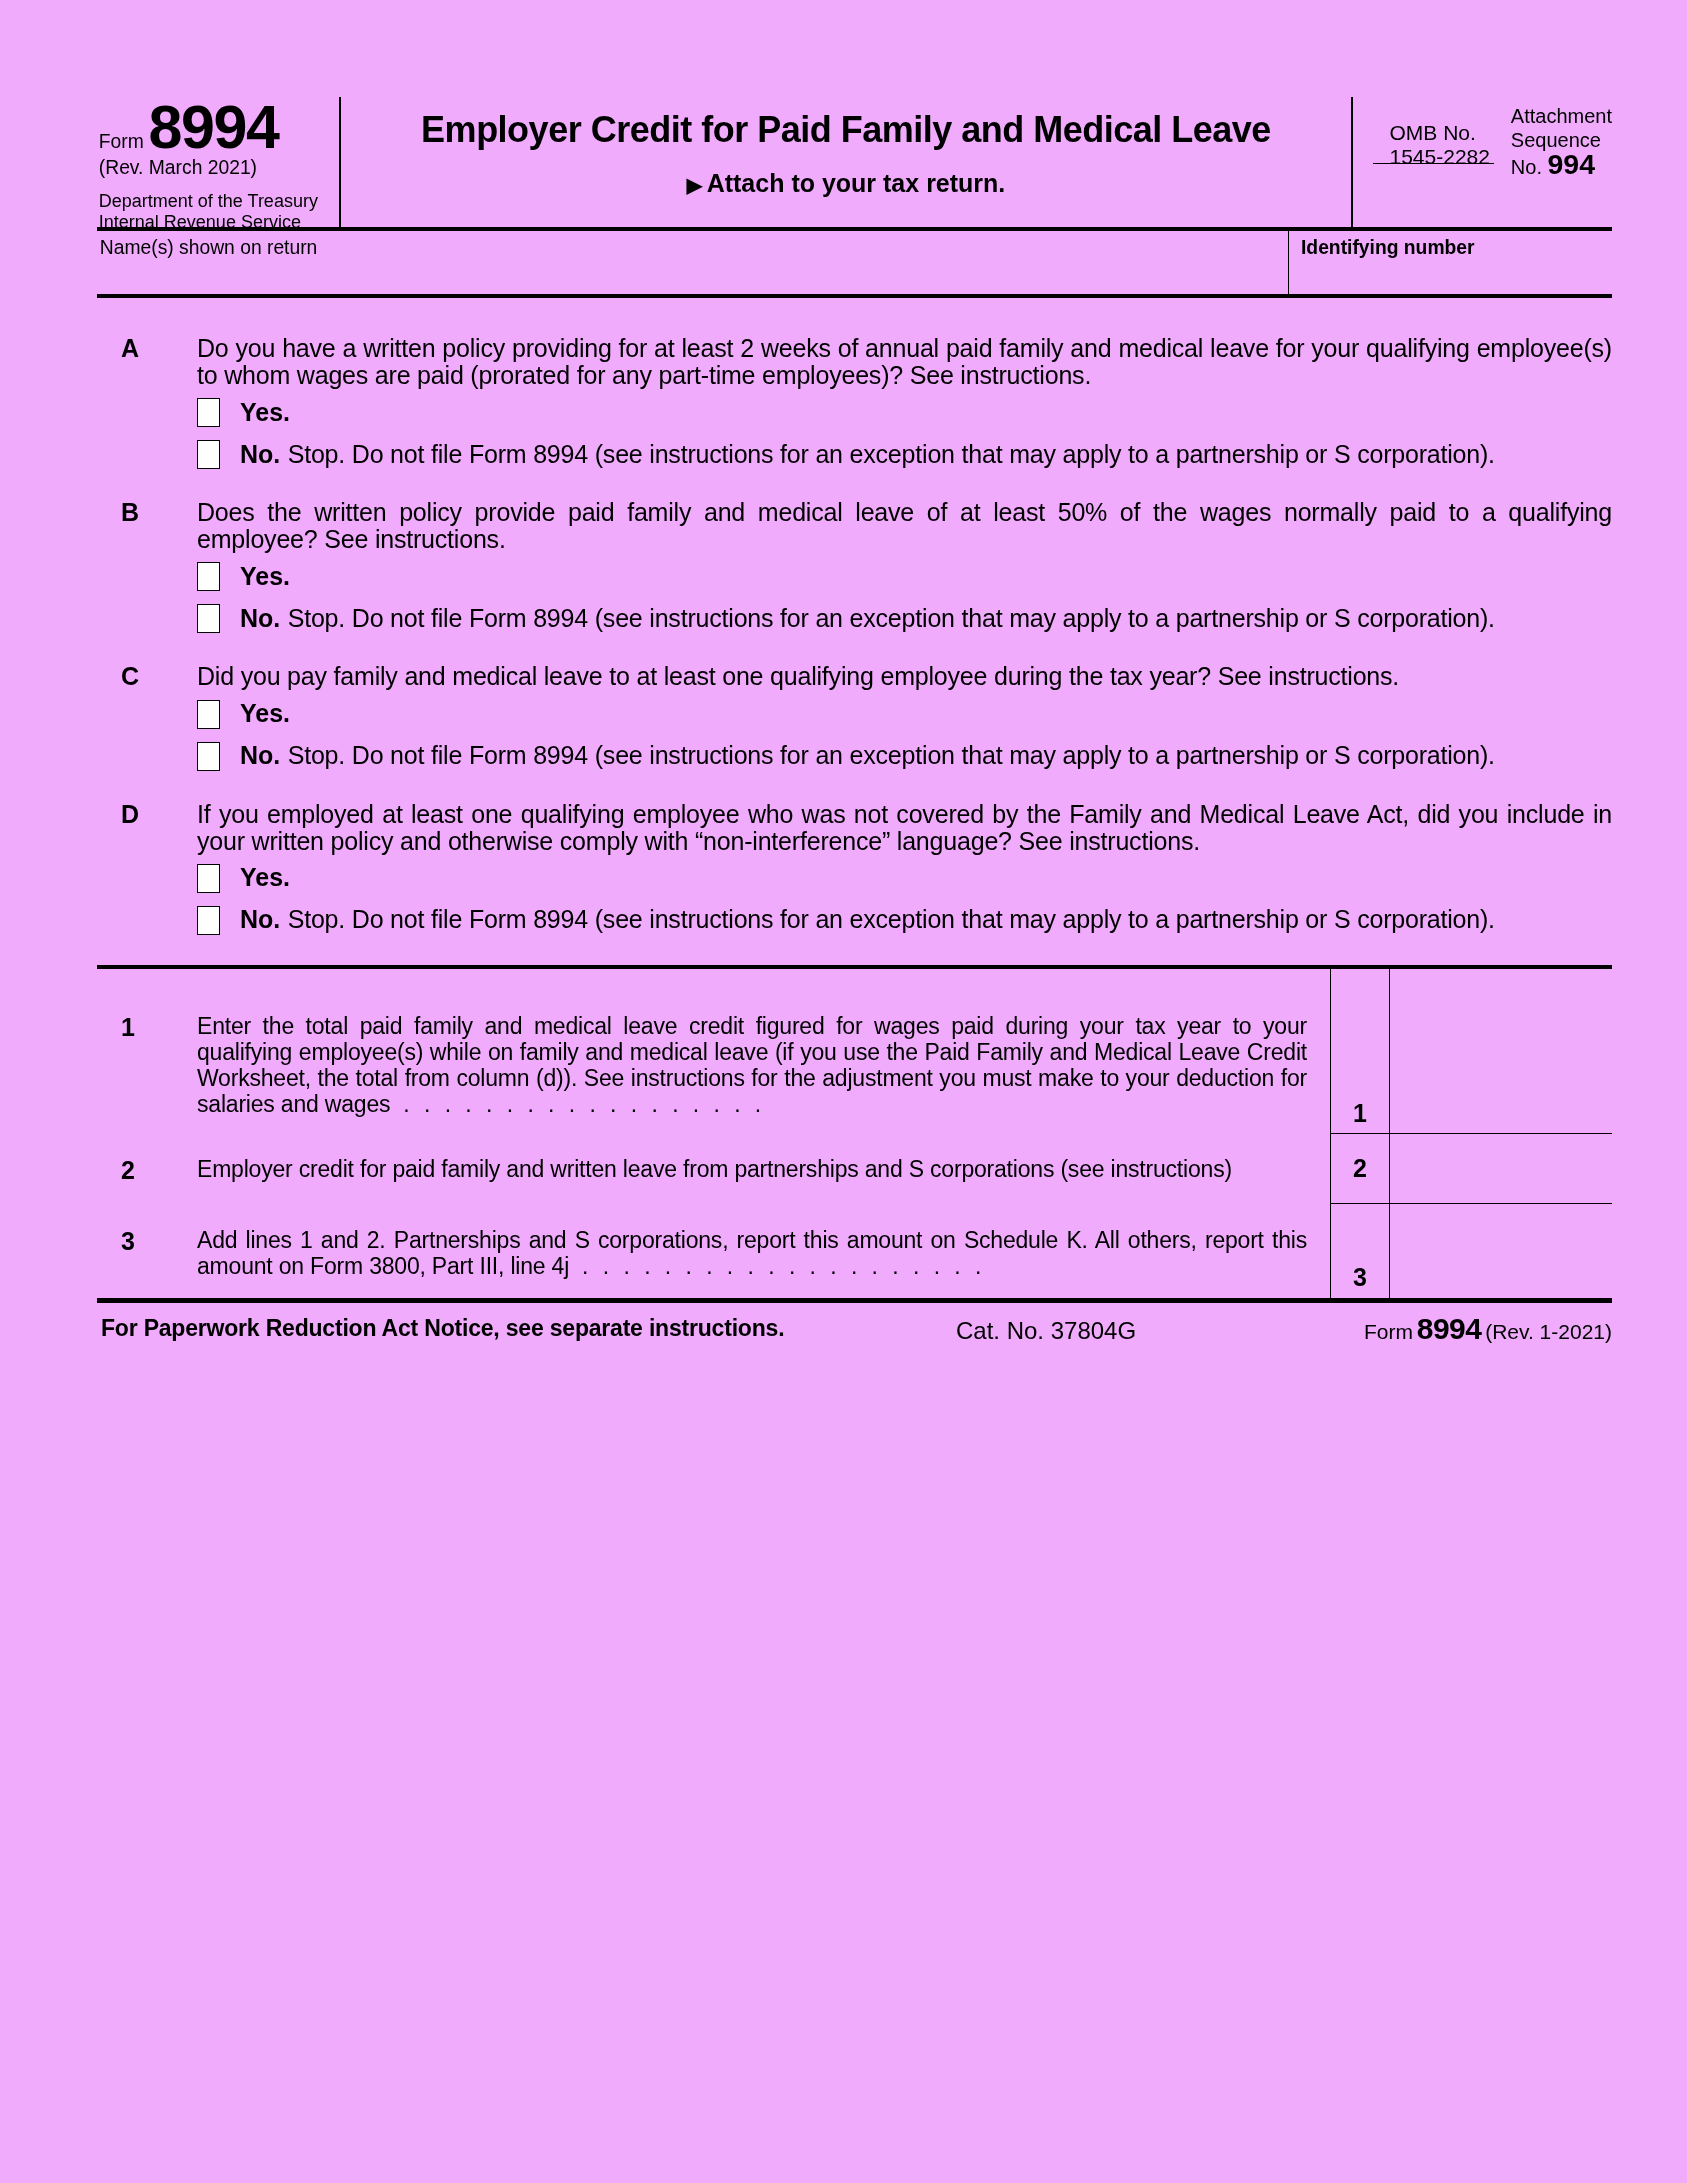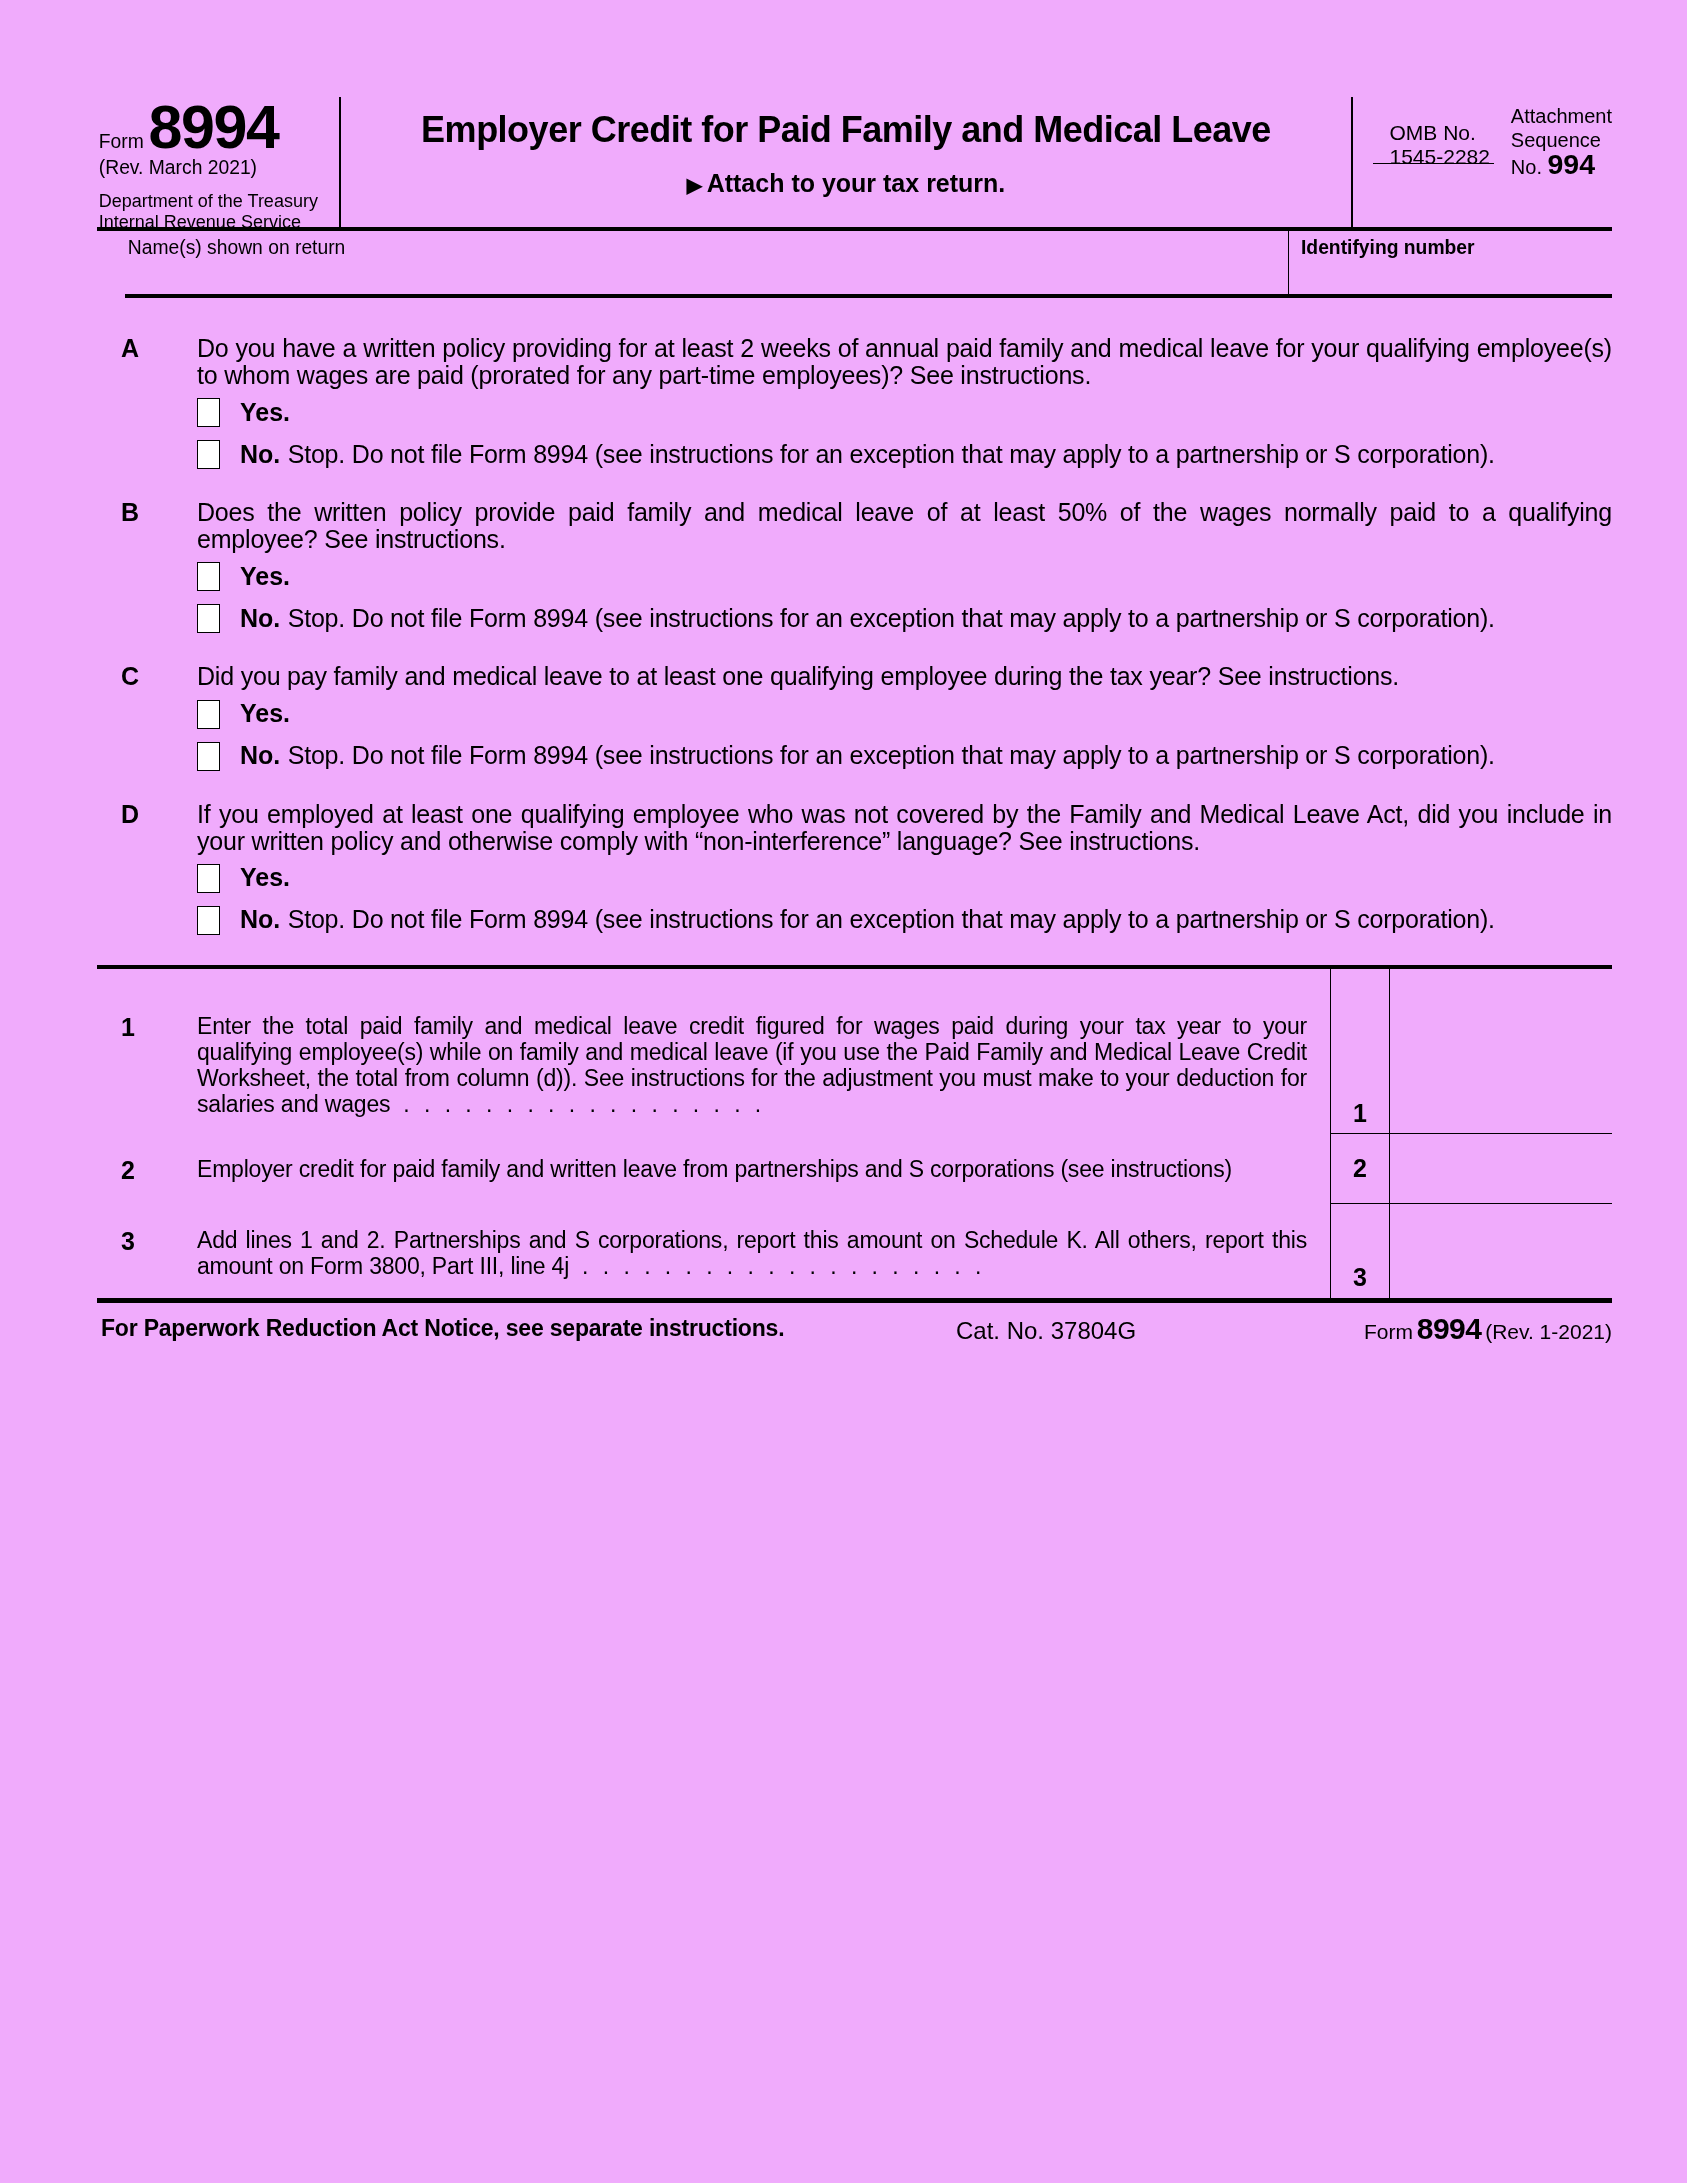--- a/index.html
+++ b/index.html
@@ -22,21 +22,21 @@
   .attach{font-size:25px;font-weight:bold;margin-top:17.5px;}
   .goto{font-size:25px;font-weight:bold;margin-top:4.6px;}
   .arrow{font-size:20px;margin-right:4.6px;}
   .url{font-style:italic;}
   .hdr-right{width:261px;box-sizing:border-box;border-left:2.3px solid #000;display:flex;flex-direction:row;padding-left:20px;}
   .omb{height:67px;box-sizing:border-box;border-bottom:1.8px solid #000;font-size:21px;padding:24px 0 0 16.5px;}
   .att-seq{flex:1;font-size:20px;line-height:24px;padding:7.4px 0 0 16.5px;}
   .seq-num{font-size:28.5px;font-weight:bold;}
 
   
-  .name-row{display:flex;height:67px;box-sizing:border-box;border-bottom:4.6px solid #000;margin-left:28px;}
+  .name-row{display:flex;height:67px;box-sizing:border-box;border-bottom:4.6px solid #000;}
   .name-cell{flex:1;padding:5.5px 0 0 2.8px;}
   .cell-label{font-size:19.3px;}
   .field-blank{height:27.6px;}
   .id-cell{width:324px;box-sizing:border-box;border-left:1.8px solid #000;padding:5.5px 0 0 12px;}
   .id-cell .cell-label{font-weight:bold;}
 
   
   .questions{padding-top:37px;}
   .q{display:flex;margin-bottom:30px;}
   .q-letter{width:100px;box-sizing:border-box;padding-left:24px;font-size:25px;font-weight:bold;line-height:27px;flex:none;}

